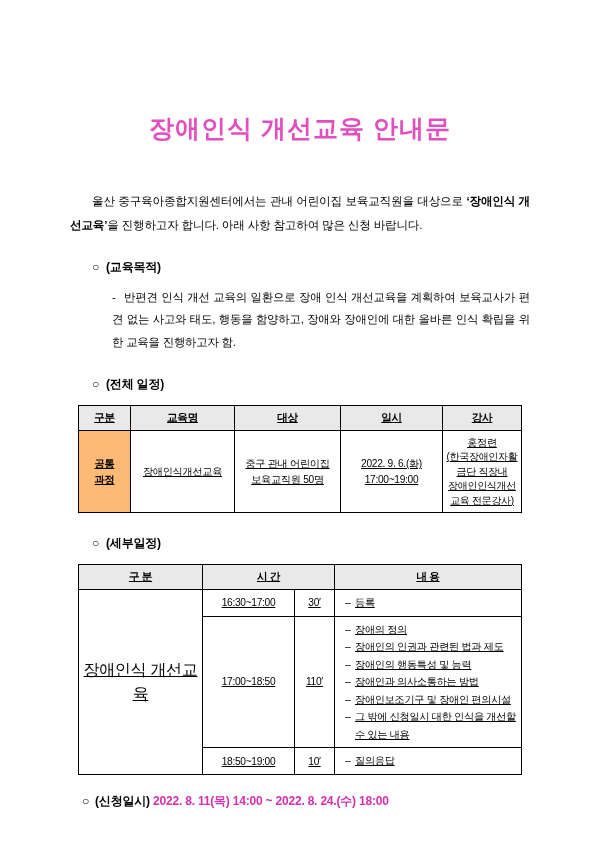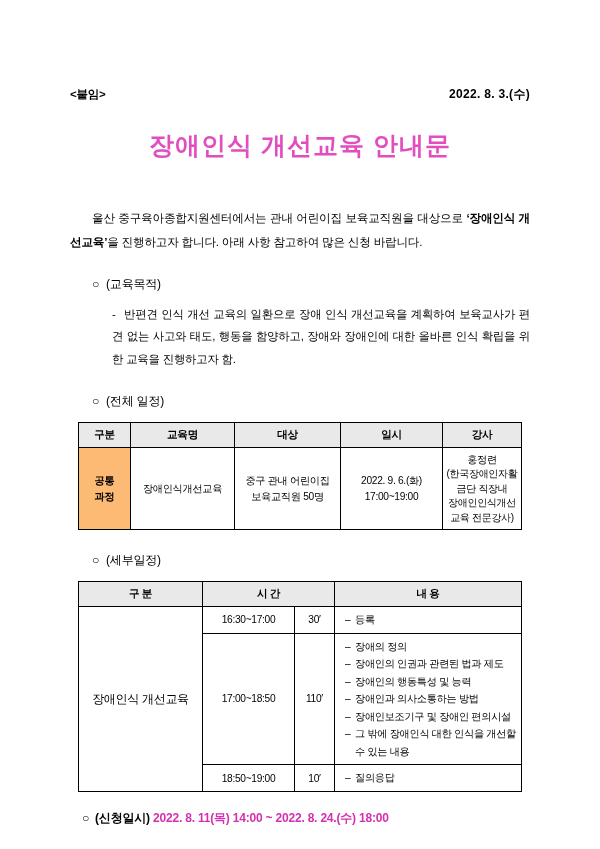--- a/index.html
+++ b/index.html
@@ -52,21 +52,21 @@
     text-align: justify;
   }
   .intro .indent { display: inline-block; width: 22px; }
   .intro b { font-weight: bold; }
 
   .section {
     margin-top: 22px;
   }
   .section-head {
     font-size: 12px;
-    font-weight: normal;
+    font-weight: bold;
     letter-spacing: -0.2px;
     padding-left: 22px;
   }
   .section-head .circle { margin-right: 7px; }
 
   .bullet-block {
     margin-top: 10px;
     padding-left: 42px;
     font-size: 11.4px;
     line-height: 2.0;
@@ -82,20 +82,21 @@
   }
   .tbl-wrap { margin-top: 12px; padding: 0 8px; }
   td, th {
     border: 1px solid #000;
     padding: 4px 3px;
     font-size: 10.2px;
     text-align: center;
     vertical-align: middle;
     letter-spacing: -0.3px;
     line-height: 1.5;
+    text-decoration: underline;
   }
   th {
     background: #e9e9e9;
     font-weight: bold;
     font-size: 10.6px;
   }
   .t1 td.label {
     background: #fdba74;
     font-weight: bold;
     width: 52px;
@@ -114,41 +115,37 @@
   .t2 th.col-div { width: 120px; margin-left: 11px; }
   .t2 th.col-time { width: 100px; }
   .t2 td.content {
     text-align: left;
     padding-left: 10px;
     font-size: 10.2px;
     line-height: 1.72;
   }
   .t2 td.content .dash { display: inline-block; width: 10px; }
   .t2 td.content .cont-indent { display: inline-block; width: 10px; }
-  .t2 td.center-v { font-size: 12px; }
+  .t2 td.center-v { font-size: 16px; }
 
   .apply {
     margin-top: 18px;
     padding-left: 12px;
     font-size: 12px;
     font-weight: bold;
     letter-spacing: -0.2px;
   }
   .apply .circle { margin-right: 6px; }
   .apply .highlight { color: #d52fb0; }
 </style>
 </head>
 <body>
 
 <div class="page">
 
-  <div class="top-row">
-    <div class="attach-label">&lt;붙임&gt;</div>
-    <div class="doc-date">2022. 8. 3.(수)</div>
-  </div>
 
   <h1 class="main-title">장애인식 개선교육 안내문</h1>
 
   <p class="intro">
     <span class="indent"></span><span>울산 중구육아종합지원센터에서는 관내 어린이집 보육교직원을 대상으로 </span><b>‘장애인식 개선교육’</b><span>을 진행하고자 합니다. 아래 사항 참고하여 많은 신청 바랍니다.</span>
   </p>
 
   <div class="section">
     <div class="section-head">
       <span class="circle">○</span><span>(교육목적)</span>
@@ -236,21 +233,21 @@
           </tr>
           <tr>
             <td>17:00~18:50</td>
             <td>110′</td>
             <td class="content">
               <span class="dash">–</span><span>장애의 정의</span><br>
               <span class="dash">–</span><span>장애인의 인권과 관련된 법과 제도</span><br>
               <span class="dash">–</span><span>장애인의 행동특성 및 능력</span><br>
               <span class="dash">–</span><span>장애인과 의사소통하는 방법</span><br>
               <span class="dash">–</span><span>장애인보조기구 및 장애인 편의시설</span><br>
-              <span class="dash">–</span><span>그 밖에 장애인식 대한 인식을 개선할</span><br>
+              <span class="dash">–</span><span>그 밖에 신청일시 대한 인식을 개선할</span><br>
               <span class="cont-indent"></span><span>수 있는 내용</span>
             </td>
           </tr>
           <tr>
             <td>18:50~19:00</td>
             <td>10′</td>
             <td class="content">
               <span class="dash">–</span><span>질의응답</span>
             </td>
           </tr>

